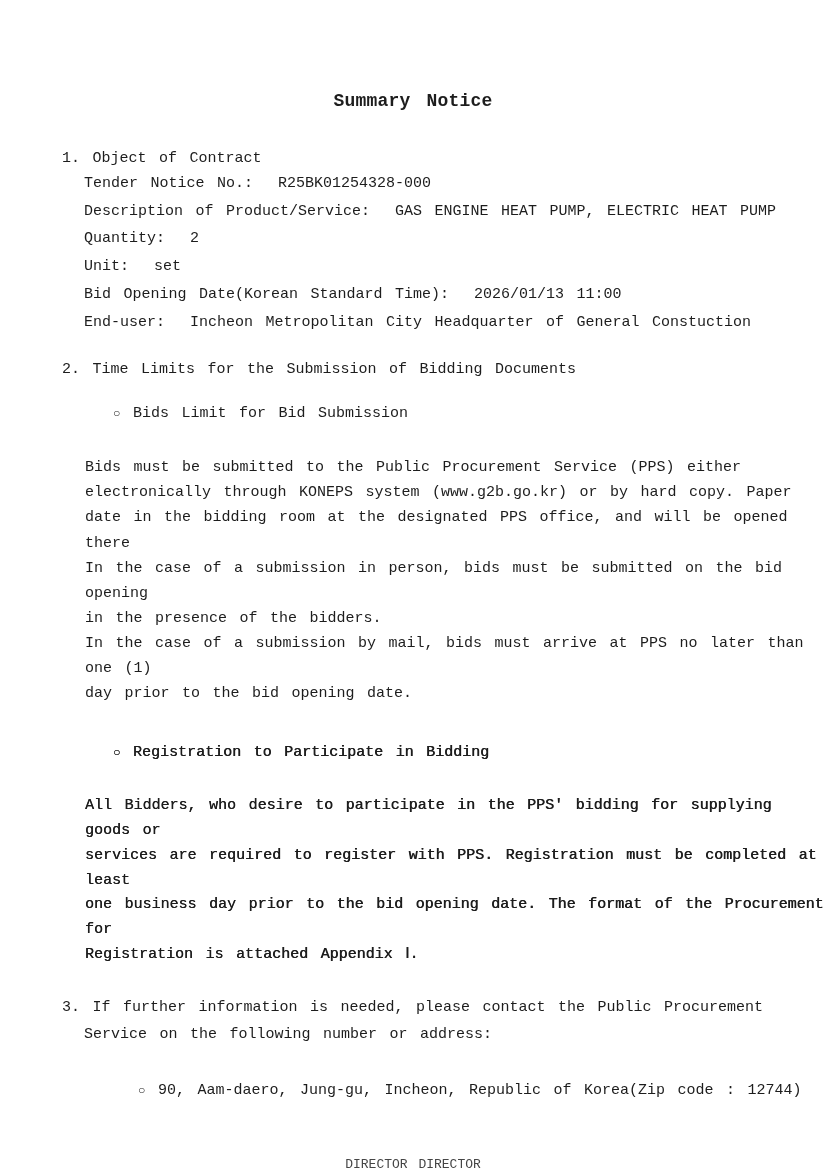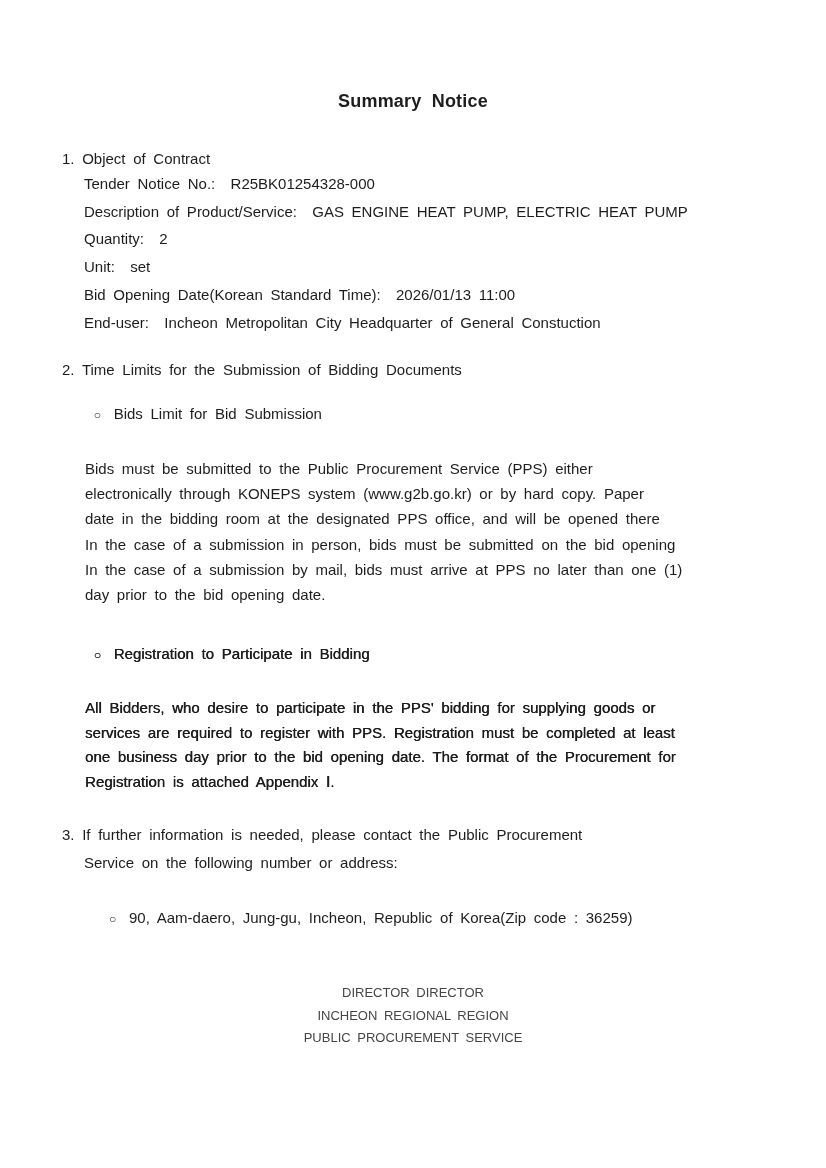--- a/index.html
+++ b/index.html
@@ -2,21 +2,21 @@
 <html><head>
 <meta charset="utf-8">
 <style>
   * { box-sizing: border-box; }
   html, body { margin: 0; padding: 0; background: #ffffff; }
   .page {
     position: relative;
     width: 826px;
     height: 1168px;
     background: #ffffff;
-    font-family: Liberation Sans, sans-serif;
+    font-family: Liberation Mono, monospace;
     font-size: 15px;
     color: #1d1d1d;
     word-spacing: 3.5px;
     overflow: hidden;
   }
   .title {
     margin: 0;
     padding-top: 89px;
     text-align: center;
     font-size: 18px;
@@ -83,39 +83,40 @@
   <div class="sec-heading" id="s2-heading">2. Time Limits for the Submission of Bidding Documents</div>
 
   <div class="bullet-line">
     <span class="bullet">○</span><span>Bids Limit for Bid Submission</span>
   </div>
   <div class="para">
     <div class="line">Bids must be submitted to the Public Procurement Service (PPS) either</div>
     <div class="line">electronically through KONEPS system (www.g2b.go.kr) or by hard copy. Paper</div>
     <div class="line">date in the bidding room at the designated PPS office, and will be opened there</div>
     <div class="line">In the case of a submission in person, bids must be submitted on the bid opening</div>
+    <div class="line">in the presence of the bidders.</div>
     <div class="line">In the case of a submission by mail, bids must arrive at PPS no later than one (1)</div>
     <div class="line">day prior to the bid opening date.</div>
   </div>
 
   <div class="bullet-line semibold" id="reg-bullet">
     <span class="bullet">○</span><span>Registration to Participate in Bidding</span>
   </div>
   <div class="para semibold" id="reg-para">
     <div class="line">All Bidders, who desire to participate in the PPS' bidding for supplying goods or</div>
     <div class="line">services are required to register with PPS. Registration must be completed at least</div>
     <div class="line">one business day prior to the bid opening date. The format of the Procurement for</div>
     <div class="line">Registration is attached Appendix Ⅰ.</div>
   </div>
 
   <div id="s3">
     <div class="h1">3. If further information is needed, please contact the Public Procurement</div>
     <div class="h2">Service on the following number or address:</div>
     <div class="bullet-line">
-      <span class="bullet">○</span><span>90, Aam-daero, Jung-gu, Incheon, Republic of Korea(Zip code : 36259)</span>
+      <span class="bullet">○</span><span>90, Aam-daero, Jung-gu, Incheon, Republic of Korea(Zip code : 12744)</span>
     </div>
   </div>
 
   <div class="signature">
     <div class="line">DIRECTOR DIRECTOR</div>
     <div class="line">INCHEON REGIONAL REGION</div>
     <div class="line">PUBLIC PROCUREMENT SERVICE</div>
 
   </div>
 

